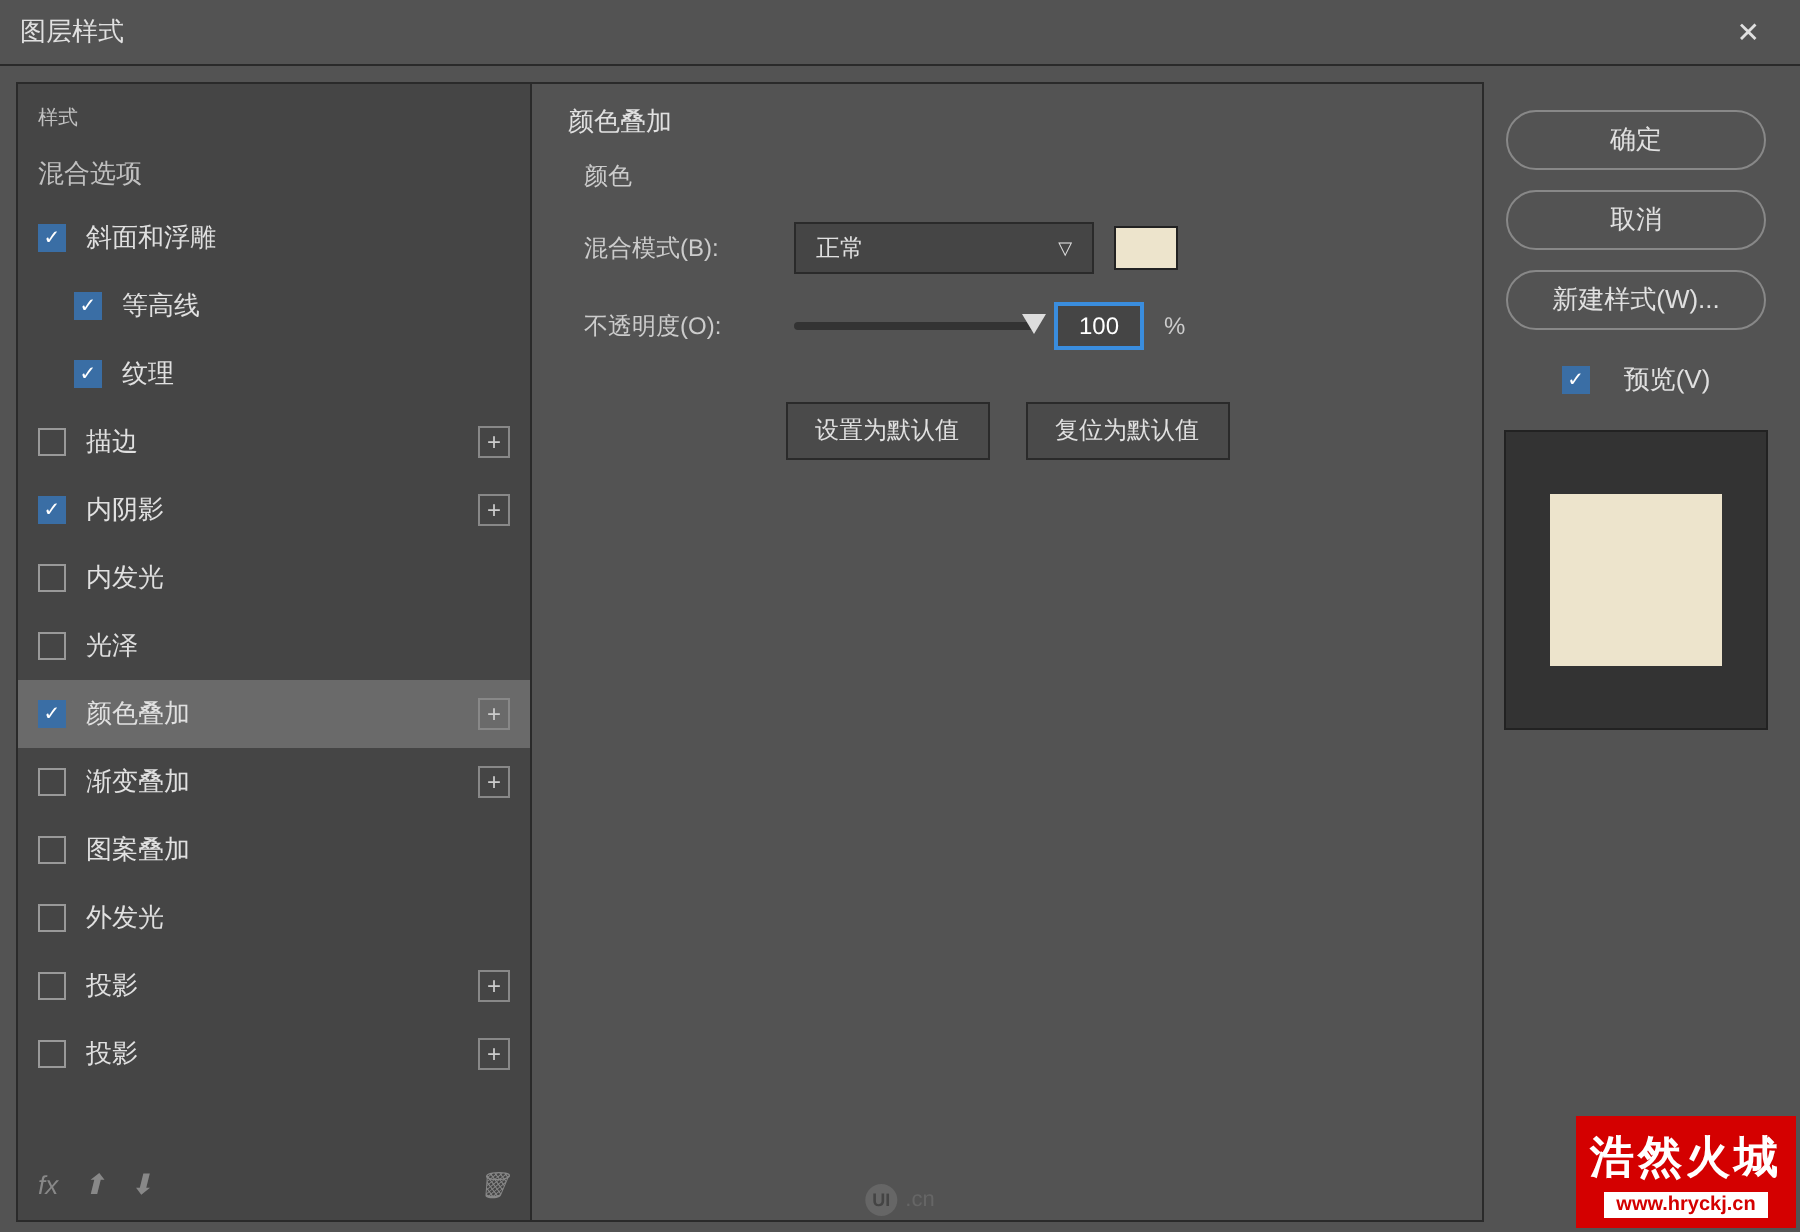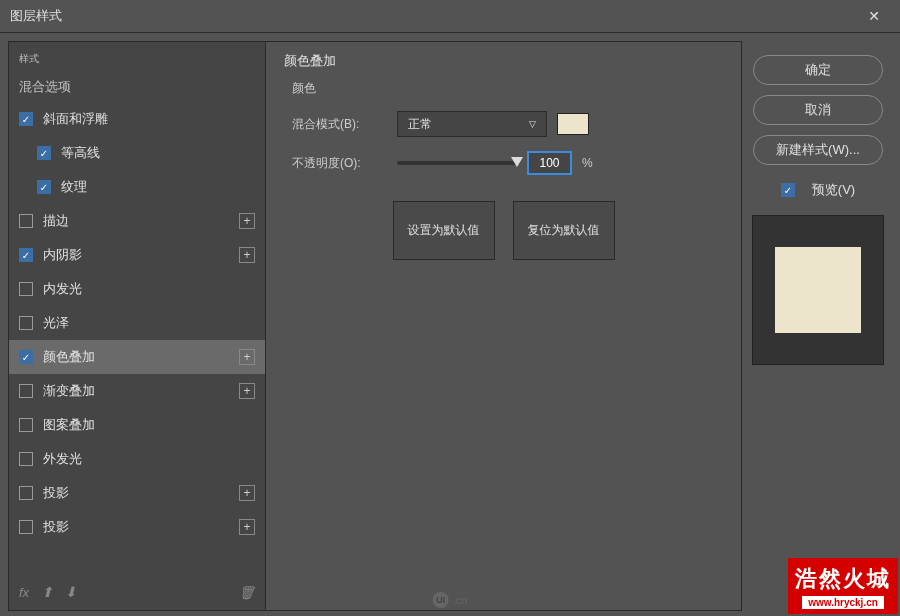--- a/index.html
+++ b/index.html
@@ -31,21 +31,21 @@
     .row { display: flex; align-items: center; margin-bottom: 14px; gap: 10px; }
     .row-label { color: #ccc; font-size: 12px; width: 95px; text-align: left; }
     .dropdown { flex: 1; max-width: 150px; height: 26px; background: #454545; border: 1px solid #2a2a2a; color: #e0e0e0; font-size: 12px; display: flex; align-items: center; padding: 0 10px; justify-content: space-between; }
     .chev { font-size: 9px; }
     .color-swatch { width: 32px; height: 22px; background: #ede4cc; border: 1px solid #222; }
     .slider-track { width: 120px; height: 4px; background: #333; position: relative; border-radius: 2px; }
     .slider-thumb { position: absolute; right: -6px; top: -4px; width: 0; height: 0; border-left: 6px solid transparent; border-right: 6px solid transparent; border-top: 10px solid #ddd; }
     .num-input { width: 45px; height: 24px; background: #454545; border: 2px solid #3a8dde; color: #fff; font-size: 12px; text-align: center; }
     .pct { color: #ccc; font-size: 12px; }
     .btn-row { display: flex; gap: 18px; justify-content: center; margin-top: 26px; }
-    .small-btn { padding: 20px 14px; border: 1px solid #2a2a2a; background: #4a4a4a; color: #e0e0e0; font-size: 12px; }
+    .small-btn { padding: 5px 14px; border: 1px solid #2a2a2a; background: #4a4a4a; color: #e0e0e0; font-size: 12px; }
     
     .right-panel { width: 152px; padding: 14px 10px 10px; display: flex; flex-direction: column; align-items: center; gap: 10px; }
     .rbtn { width: 130px; height: 30px; border: 1px solid #888; border-radius: 15px; color: #e0e0e0; font-size: 13px; display: flex; align-items: center; justify-content: center; background: transparent; }
     .preview-cb-row { display: flex; align-items: center; gap: 7px; color: #e0e0e0; font-size: 13px; margin-top: 6px; }
     .preview-box { width: 132px; height: 150px; background: #333; border: 1px solid #222; display: flex; align-items: center; justify-content: center; margin-top: 6px; }
     .preview-inner { width: 86px; height: 86px; background: #ede4cc; }
     
     .watermark-ui { position: absolute; bottom: 8px; left: 50%; transform: translateX(-50%); color: #666; font-size: 11px; display: flex; align-items: center; gap: 4px; }
     .watermark-ui .bub { width: 16px; height: 16px; border-radius: 50%; background: #666; display:flex; align-items:center; justify-content:center; color:#444; font-size:9px; font-weight:bold;}
     

